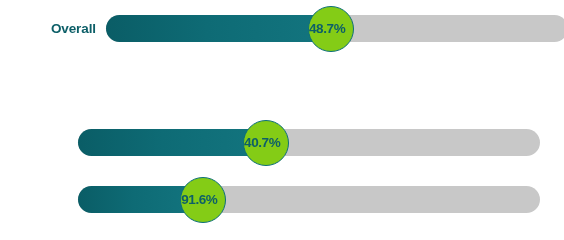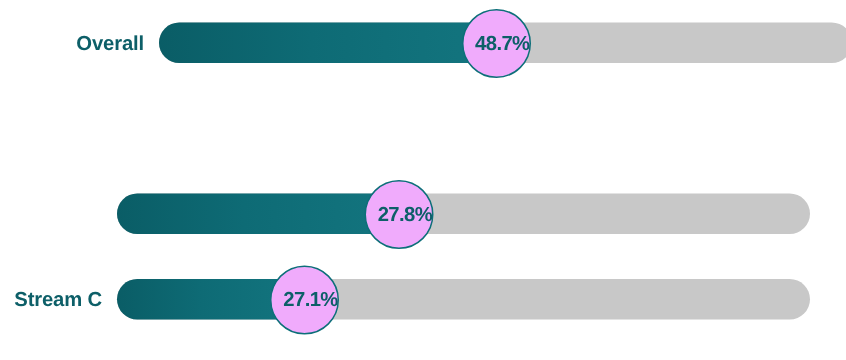--- a/index.html
+++ b/index.html
@@ -71,26 +71,26 @@
   }
 
   .badge {
     position: absolute;
     top: 50%;
     width: 46px;
     height: 46px;
     margin-top: -23px;
     margin-left: -23px;
     border-radius: 50%;
-    background: #f0abfc;
+    background: #84cc16;
     border: 1.6px solid #0d6f79;
     box-sizing: border-box;
     display: flex;
     align-items: center;
-    justify-content: flex-end;
+    justify-content: flex-start;
     z-index: 3;
   }
 
   .badge-text {
     font-size: 13.5px;
     font-weight: bold;
     color: #0d5f68;
     letter-spacing: -0.4px;
     line-height: 1;
     white-space: nowrap;
@@ -111,29 +111,28 @@
       </div>
     </div>
   </div>
 
 
   <div class="row" style="top:114px;">
     <div class="bar-area">
       <div class="track"></div>
       <div class="fill" style="width: 40.7%;"></div>
       <div class="badge" style="left: 40.7%;">
-        <span class="badge-text">27.8%</span>
+        <span class="badge-text">40.7%</span>
       </div>
     </div>
   </div>
 
   <div class="row" style="top:171px;">
-    <div class="row-label">Stream C</div>
     <div class="bar-area">
       <div class="track"></div>
       <div class="fill" style="width: 27.1%;"></div>
       <div class="badge" style="left: 27.1%;">
-        <span class="badge-text">27.1%</span>
+        <span class="badge-text">91.6%</span>
       </div>
     </div>
   </div>
 
 </div>
 
 </body></html>

